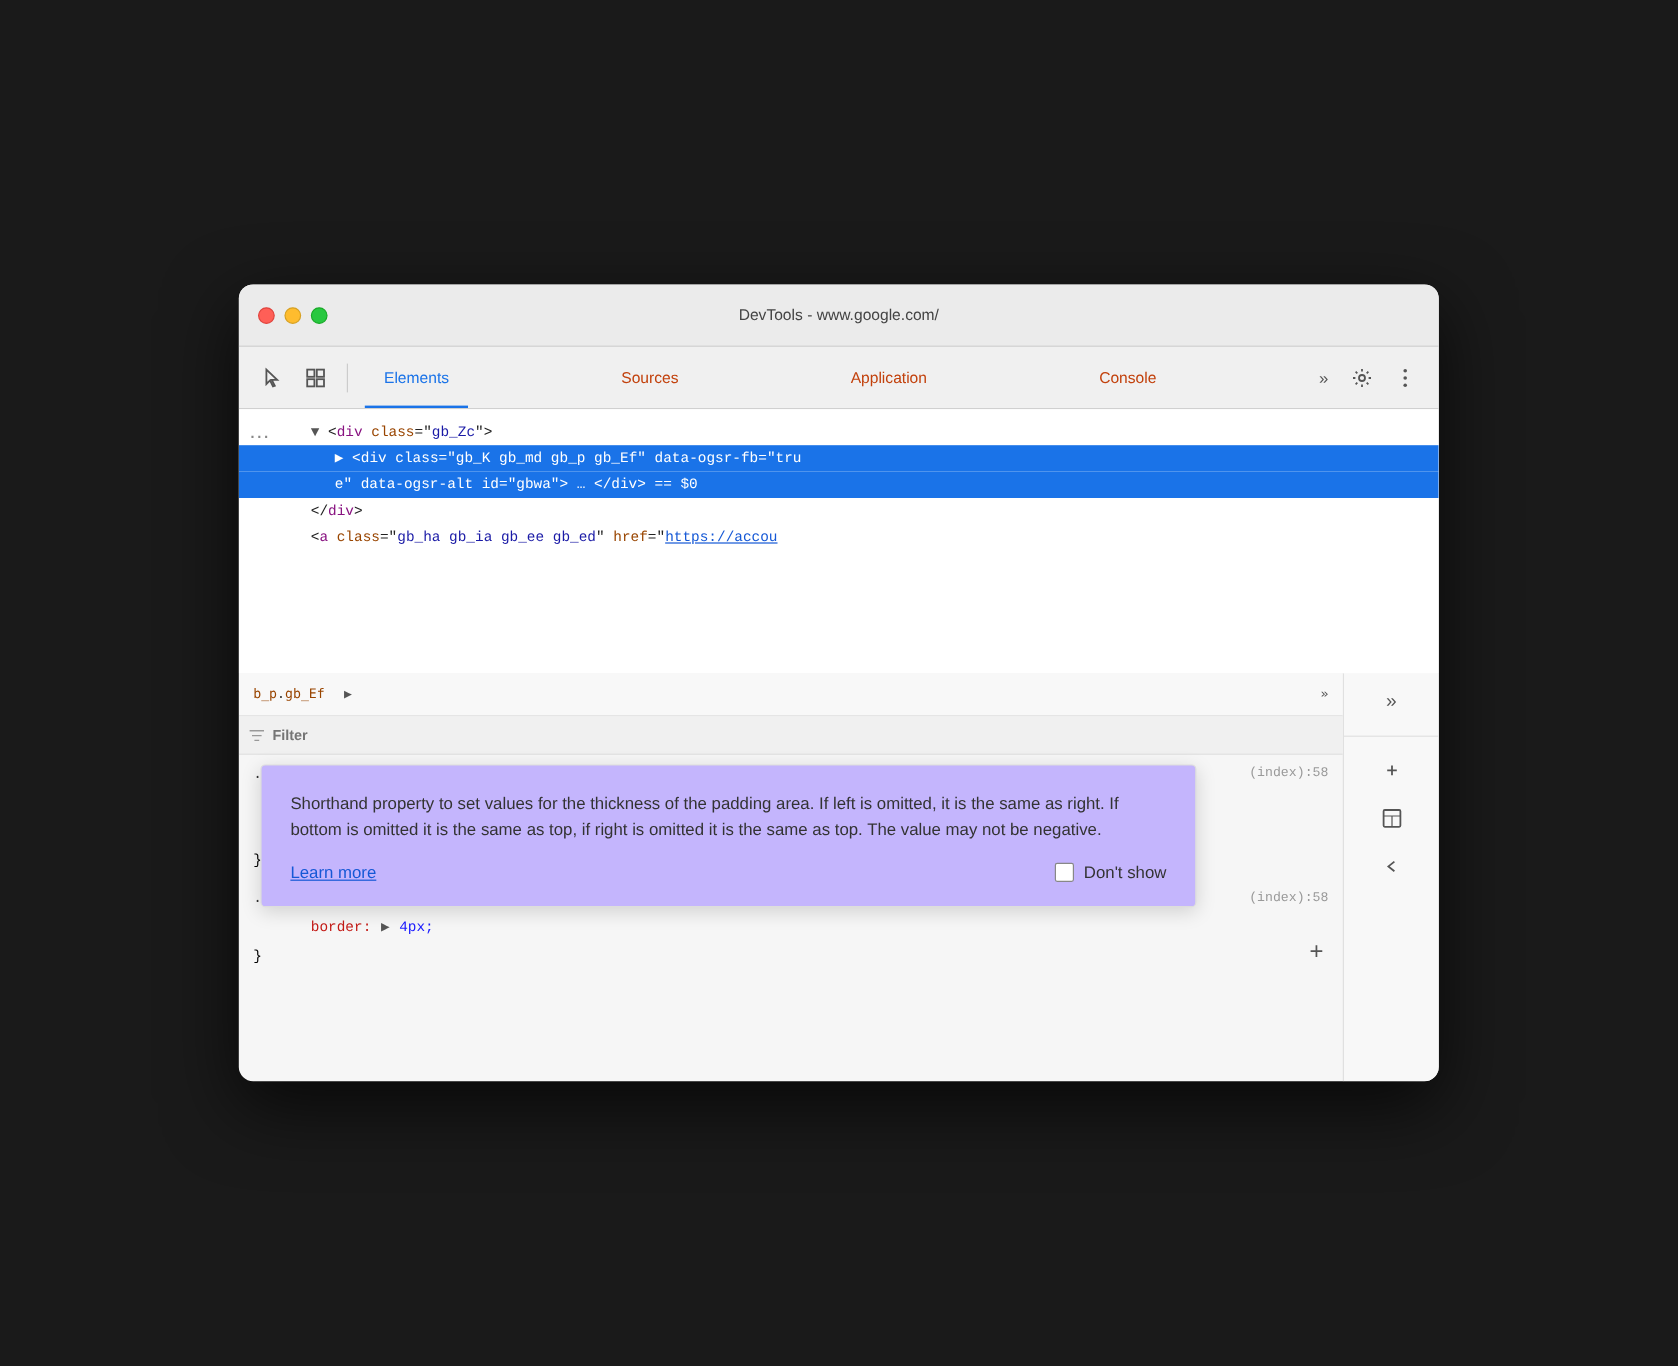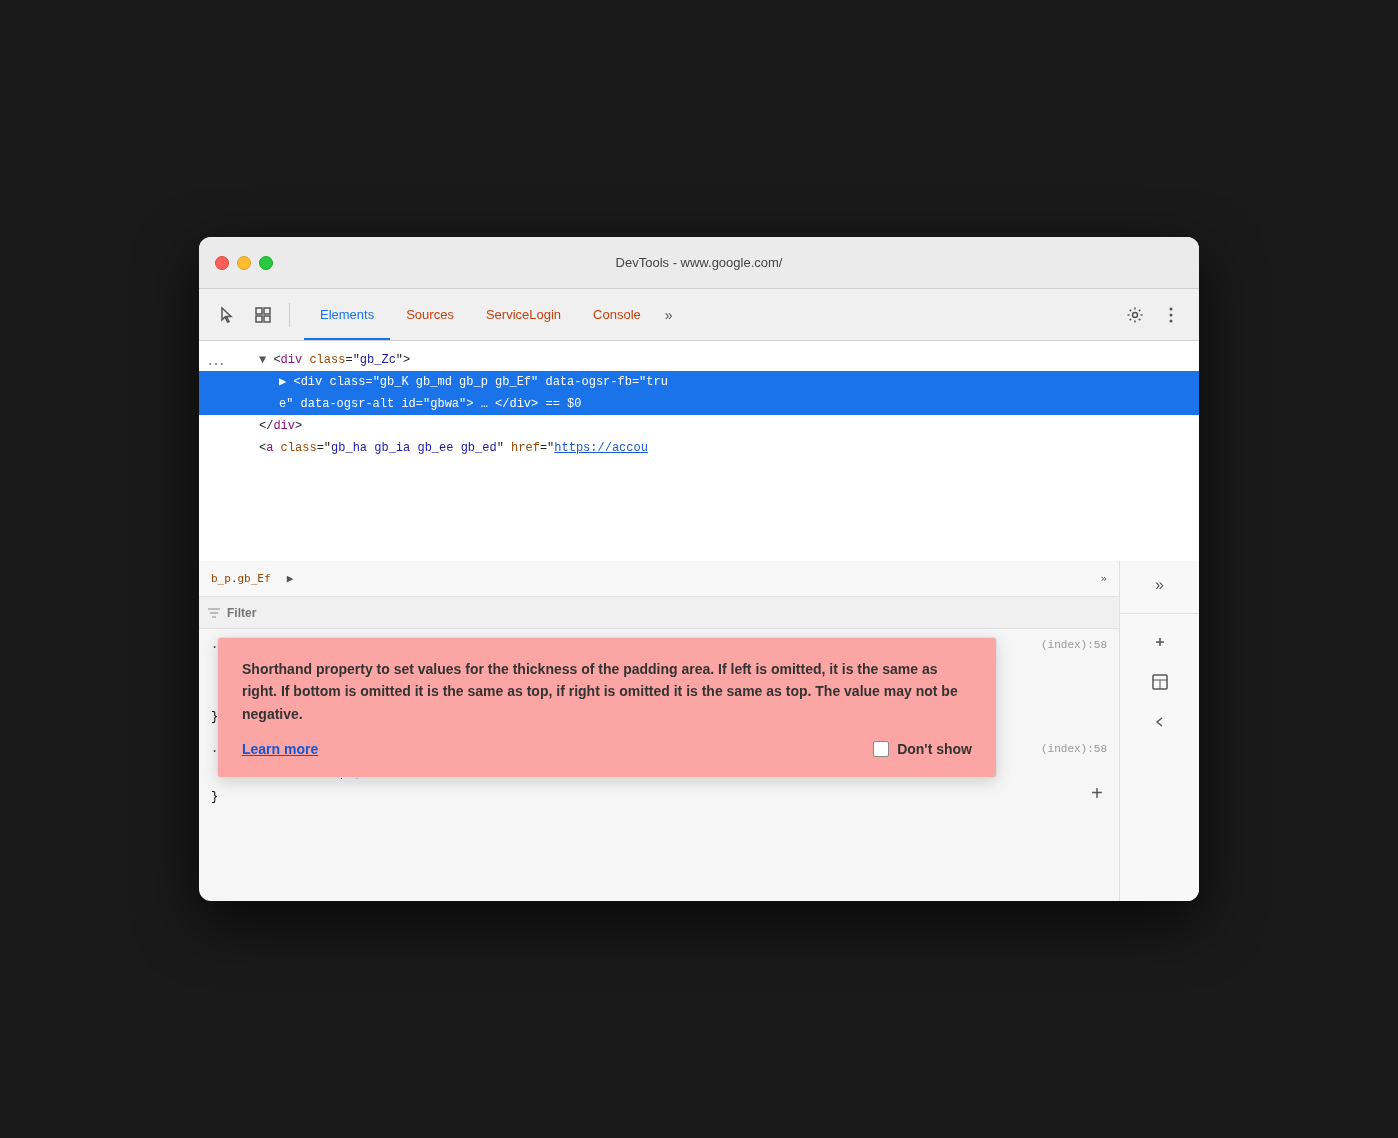--- a/index.html
+++ b/index.html
@@ -89,20 +89,21 @@
       background: #ccc;
       margin: 0 6px;
     }
 
     .tabs {
       display: flex;
       align-items: center;
       flex: 1;
       margin-left: 4px;
       height: 100%;
+      justify-content: space-between;
     }
 
     .tab {
       padding: 0 16px;
       height: 100%;
       display: flex;
       align-items: center;
       font-size: 13px;
       color: #c2410c;
       cursor: pointer;
@@ -187,27 +188,26 @@
     
     .tooltip-container {
       position: relative;
     }
 
     .tooltip {
       position: absolute;
       top: 8px;
       left: 18px;
       z-index: 10;
-      background: #fca5a5;
+      background: #c4b5fd;
       border: 1px solid #ddd;
       border-radius: 4px;
       padding: 20px 24px 20px 24px;
       width: 780px;
       box-shadow: 0 4px 16px rgba(0,0,0,0.15);
-      font-weight: bold;
     }
 
     .tooltip-text {
       font-size: 14px;
       color: #333;
       line-height: 1.6;
       margin-bottom: 16px;
     }
 
     .tooltip-footer {
@@ -397,21 +397,21 @@
     <div class="toolbar-divider"></div>
 
     <div class="tabs">
       <div class="tab active">
         <span>Elements</span>
       </div>
       <div class="tab">
         <span>Sources</span>
       </div>
       <div class="tab">
-        <span>ServiceLogin</span>
+        <span>Application</span>
       </div>
       <div class="tab">
         <span>Console</span>
       </div>
       <div class="tab-more">»</div>
     </div>
 
     <div class="toolbar-right">
       <div class="toolbar-right-btn">
         <svg width="18" height="18" viewBox="0 0 18 18">

